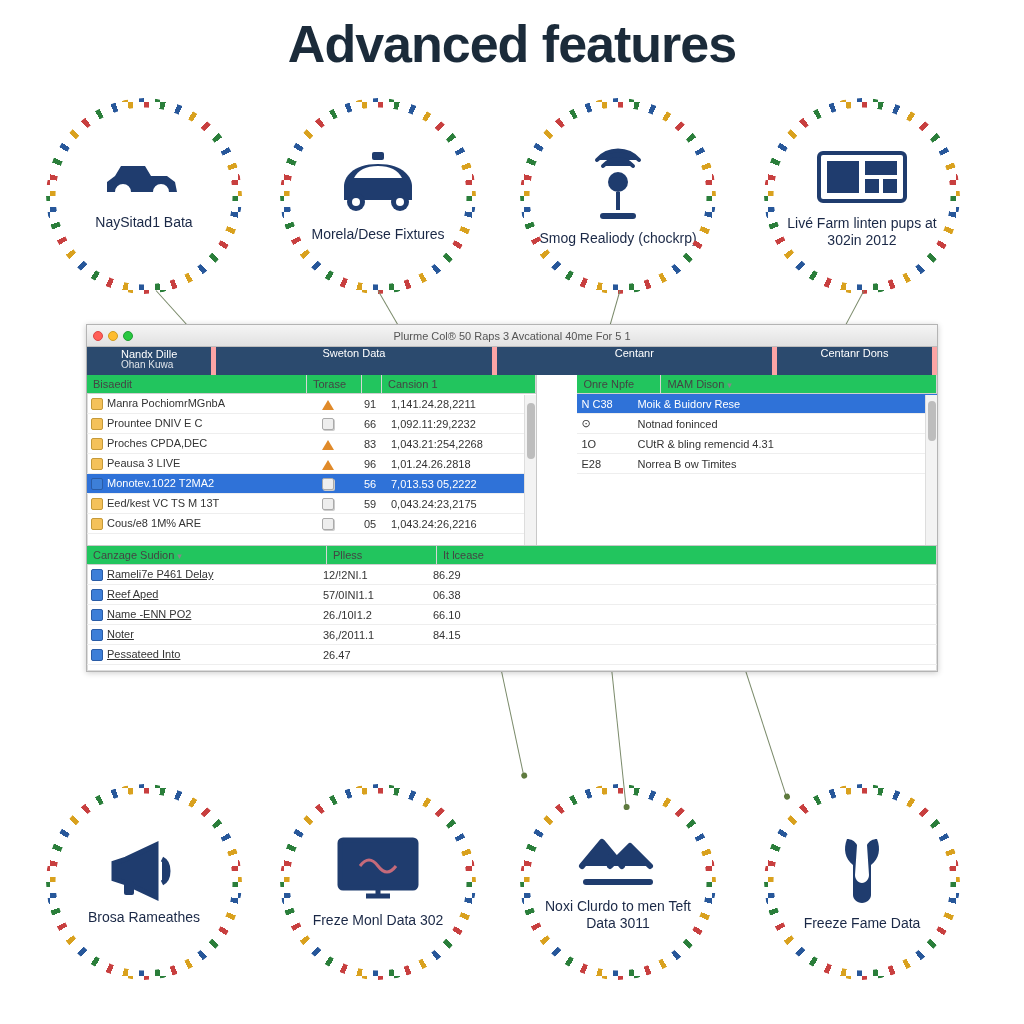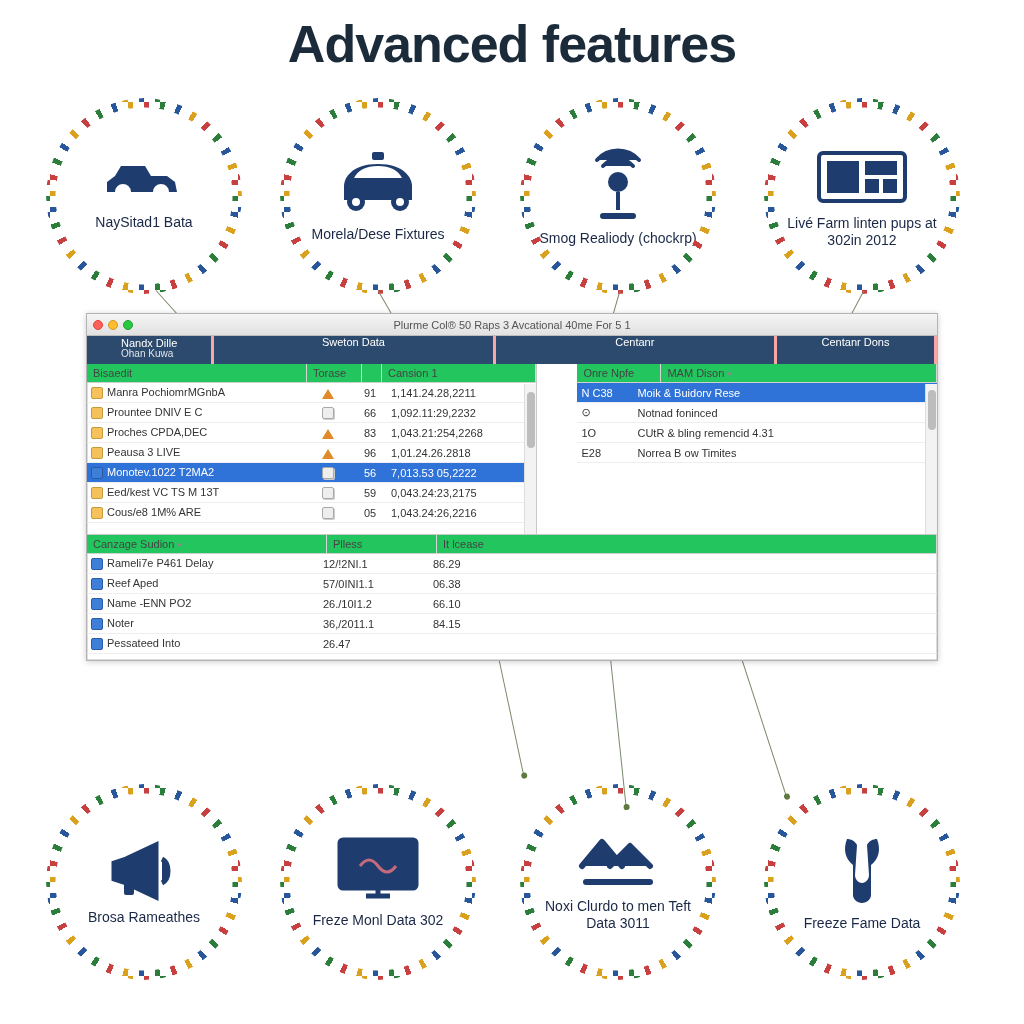--- a/index.html
+++ b/index.html
@@ -61,21 +61,21 @@
     z-index: 1;
   }
   .connector .dot {
     position: absolute; right: -3px; top: -3px;
     width: 6px; height: 6px; border-radius: 50%; background: #5e7a3e;
   }
 
   
   .window {
     position: absolute;
-    left: 86px; top: 313px;
+    left: 86px; top: 324px;
     width: 852px;
     border: 1px solid #b4b4b4;
     box-shadow: 0 1px 6px rgba(0,0,0,.2), inset 0 0 0 1px #dcdcdc;
     background: #fff;
     font-size: 12px;
     z-index: 2;
   }
   .titlebar {
     height: 22px;
     background: linear-gradient(#f5f5f5,#e1e1e1);
@@ -92,21 +92,21 @@
   .window-title{position:absolute;left:0;right:0;text-align:center;font-size:11px;color:#555;}
 
   .tabbar {
     height: 28px; background:#2b4a6e; color:#fff;
     display:flex;
   }
   .tab {
     flex:0 0 auto;
     padding: 0 34px 0;
     font-size: 11px;
-    border-right:3px solid #fca5a5;
+    border-right:5px solid #fca5a5;
   }
   .tab.double{ line-height:1; padding-top:2px; }
   .tab.double small{display:block;font-size:10px;opacity:.85;}
 
   .panes { display:flex; height: 170px; }
   .pane { flex:1; overflow:hidden; border-right:1px solid #c8c8c8; position:relative;}
   .pane:last-child{border-right:none;margin-left:40px;}
   .pane-header {
     display:flex; background:#22c55e; border-bottom:1px solid #cfcfcf;
     font-size:11px; color:#444;
@@ -136,21 +136,21 @@
   .scroll-vert .thumb{position:absolute;left:2px;width:8px;top:8px;height:56px;background:#bdbdbd;border-radius:4px;}
 
   .pane2 .row .c1{width:56px;}
   .pane2 .row .c2{flex:1;text-align:left;width:auto;}
 
   .lower {
     border-top:1px solid #c8c8c8;
     padding-bottom:6px;
   }
   .lower .pane-header > div:first-child{flex:0 0 240px;}
-  .lower .row .c1{width:232px;}
+  .lower .row .c1{width:232px;text-decoration:underline;}
   .lower .row .c2{width:110px;text-align:left;}
   .lower .row .c3{flex:1;text-align:left;}
   .carets::after{content:"▾";font-size:9px;margin-left:3px;color:#888;}
 
   svg{display:block;}
 </style>
 </head>
 <body>
 
 <h1 class="title">Advanced features</h1>

